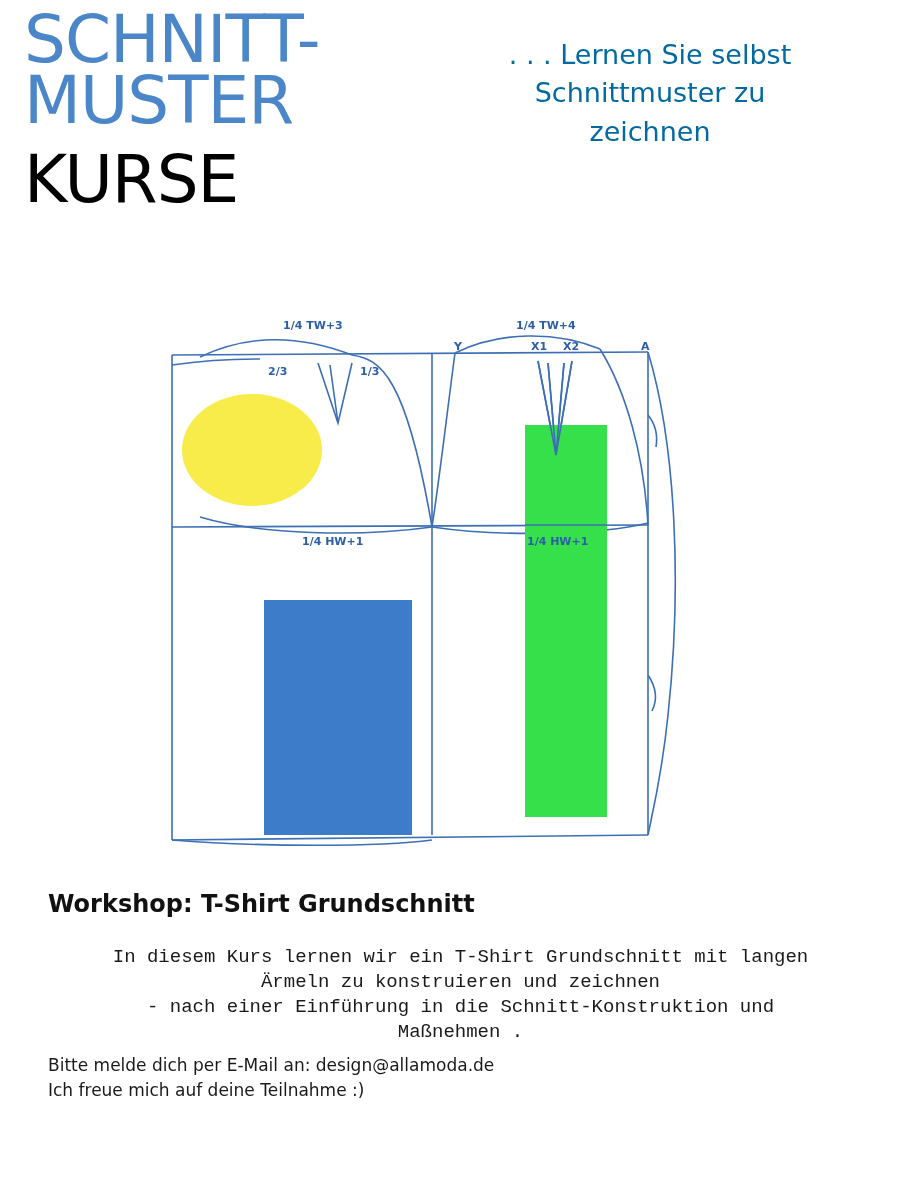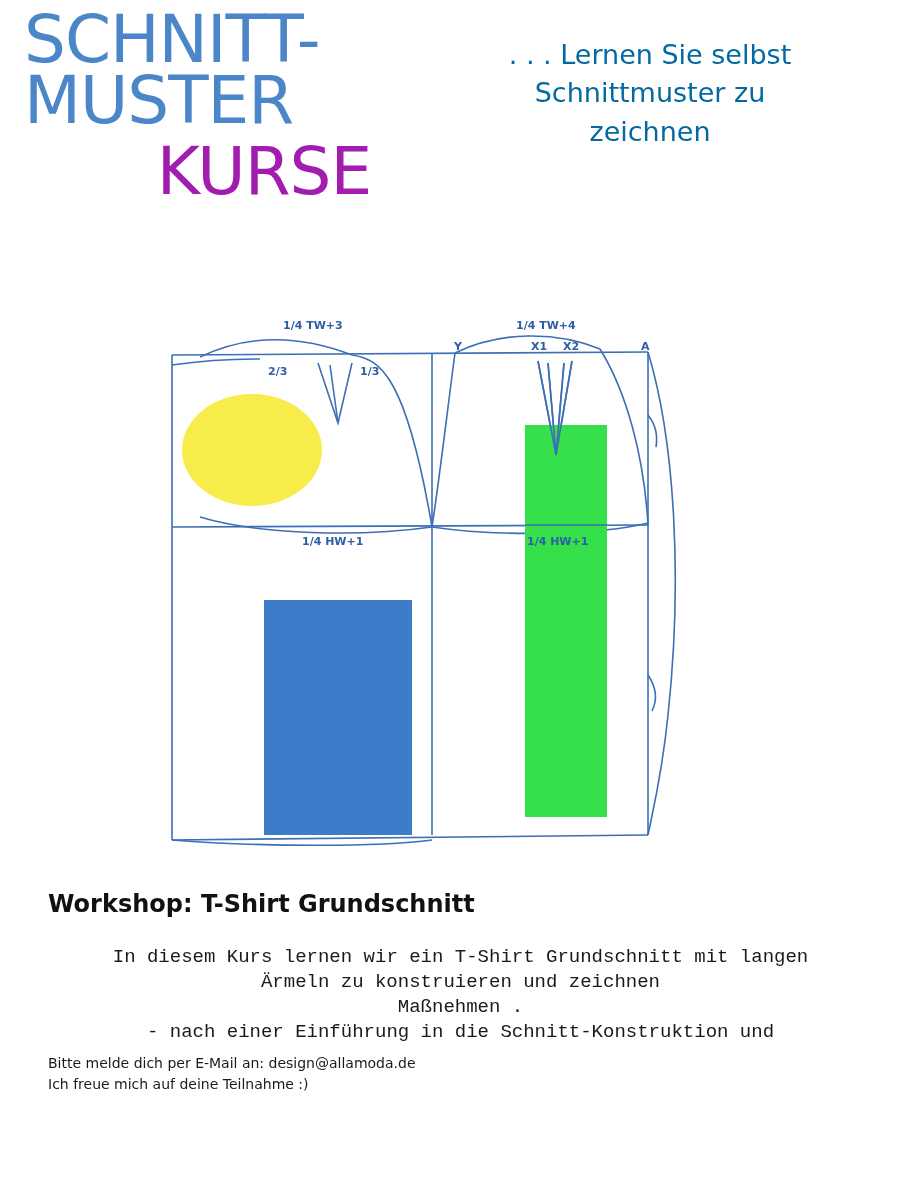--- a/index.html
+++ b/index.html
@@ -40,24 +40,23 @@
     letter-spacing: -1px;
     color: #4a86c8;
     white-space: nowrap;
   }
   .title-line3 {
     font-family: "DejaVu Sans", sans-serif;
     font-weight: 400;
     font-size: 66px;
     line-height: 1.0;
     letter-spacing: -1px;
-    color: #a21caf;
+    color: #000000;
     white-space: nowrap;
-    margin-top: 8px;
-    text-align: center;
+    margin-top: 16px;
   }
 
   .tagline {
     position: absolute;
     left: 500px;
     top: 36px;
     width: 300px;
     text-align: center;
     font-family: "DejaVu Sans", sans-serif;
     font-size: 27px;
@@ -97,21 +96,21 @@
     text-align: center;
     font-family: Liberation Mono, monospace;
     font-size: 19px;
     line-height: 1.32;
     color: #1a1a1a;
   }
   .desc p { margin: 0; }
   .contact {
     margin: 8px 0 0 48px;
     font-family: "DejaVu Sans", sans-serif;
-    font-size: 14px;
+    font-size: 17px;
     line-height: 1.45;
     color: #1a1a1a;
     text-align: left;
   }
   .contact p { margin: 0; }
 </style>
 </head>
 <body>
 
 <div class="header">
@@ -187,21 +186,21 @@
   </svg>
 </div>
 
 <div class="content">
 
   <div class="workshop-title">Workshop: T-Shirt Grundschnitt</div>
 
   <div class="desc">
     <p>In diesem Kurs lernen wir ein T-Shirt Grundschnitt mit langen</p>
     <p>Ärmeln zu konstruieren und zeichnen</p>
+    <p>- nach einer Einführung in die  Schnitt-Konstruktion und</p>
     <p>Maßnehmen .</p>
-    <p>- nach einer Einführung in die  Schnitt-Konstruktion und</p>
   </div>
 
   <div class="contact">
     <p>Bitte melde dich per E-Mail an: design@allamoda.de</p>
     <p>Ich freue mich auf deine Teilnahme :)</p>
   </div>
 </div>
 
 </body></html>

